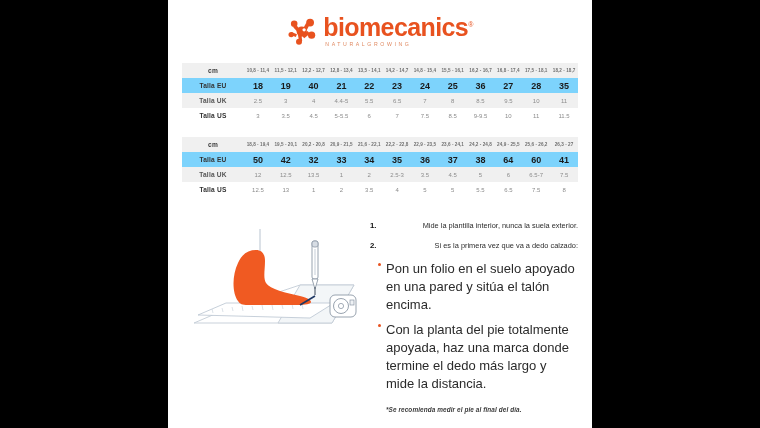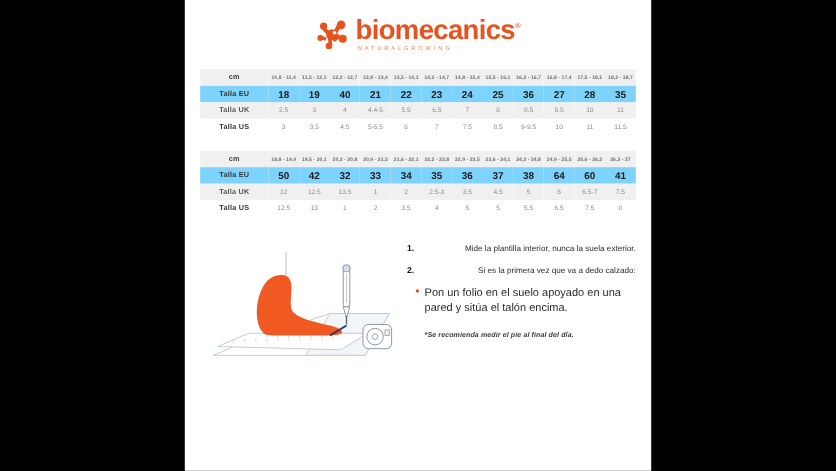--- a/index.html
+++ b/index.html
@@ -175,21 +175,21 @@
   }
   .step-text { flex: 1 1 auto; text-align: right; }
 
   .bullets {
     margin: 0;
     padding-left: 16px;
     list-style: none;
   }
   .bullet {
     position: relative;
-    font-size: 10px;
+    font-size: 13px;
     color: #2b2b2b;
     line-height: 1.38;
     margin-bottom: 7px;
   }
   .bullet .dot {
     position: absolute;
     left: -8px;
     top: 3px;
     width: 3px;
     height: 3px;
@@ -428,20 +428,24 @@
         <div class="step">
           <span class="step-num">2.</span>
           <span class="step-text">Si es la primera vez que va a dedo calzado:</span>
         </div>
 
         <ul class="bullets">
           <li class="bullet">
             <span class="dot"></span>
             <span>Pon un folio en el suelo apoyado en una pared y sitúa el talón encima.</span>
           </li>
+          <li class="bullet">
+            <span class="dot"></span>
+            <span>Con la planta del pie totalmente apoyada, haz una marca donde termine el dedo más largo y mide la distancia.</span>
+          </li>
         </ul>
 
         <div class="footnote">*Se recomienda medir el pie al final del día.</div>
       </div>
     </div>
 
   </div>
 </div>
 
 </body></html>

